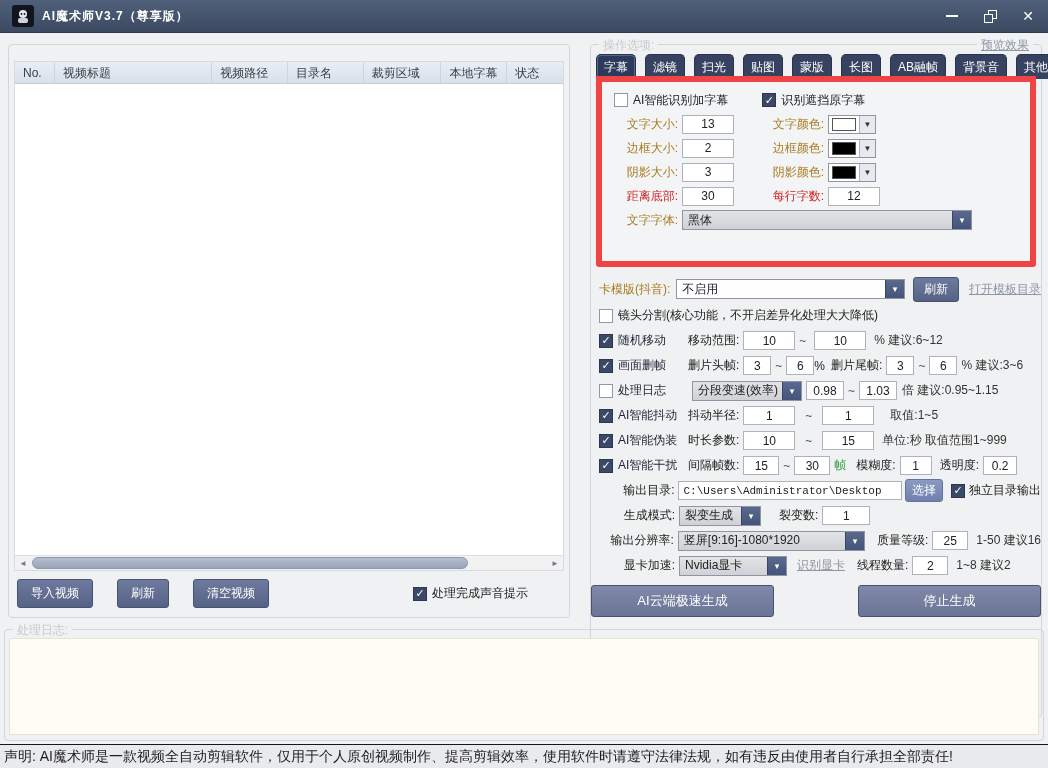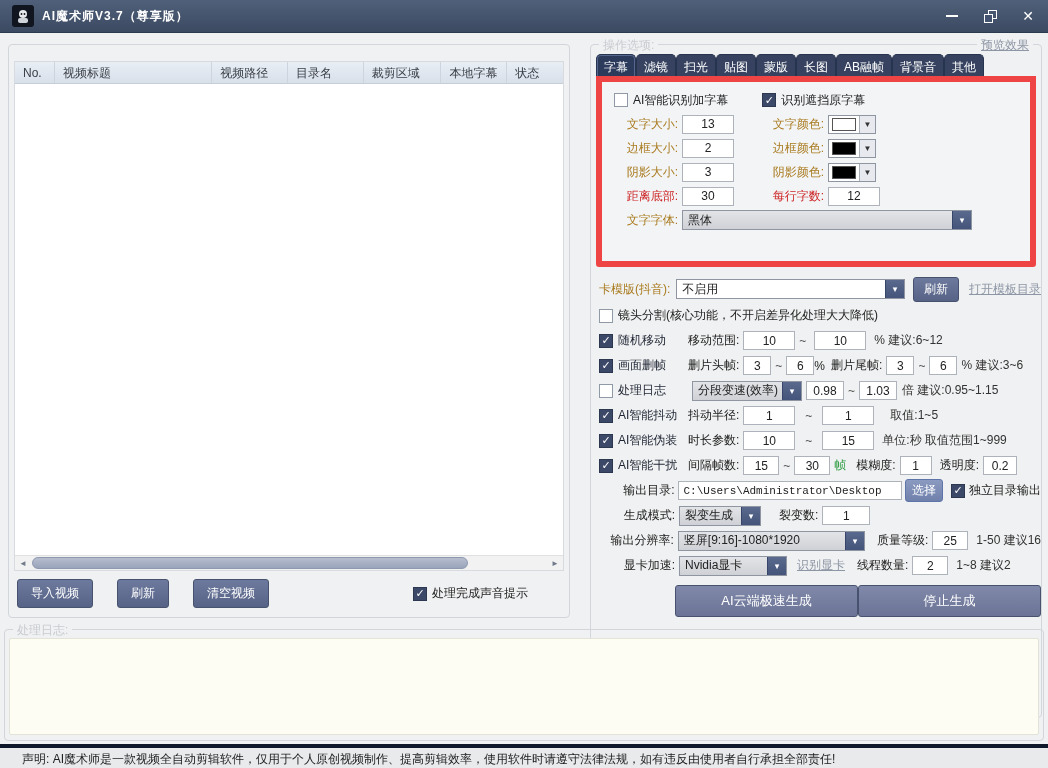--- a/index.html
+++ b/index.html
@@ -47,21 +47,21 @@
     border-radius:3px;font-size:12px;padding:5px 13px;text-align:center;white-space:nowrap;}
   .sound-cb{margin-left:120px;display:flex;align-items:center;gap:5px;}
   
   .cb{width:14px;height:14px;border:1px solid #9099a6;background:#fff;flex:none;
     display:flex;align-items:center;justify-content:center;font-size:11px;color:#fff;line-height:1;}
   .cb.on{background:#3c4868;border-color:#2c3750;}
   
   .right-group{left:590px;top:44px;width:452px;height:674px;}
   .preview-link{position:absolute;top:-8px;right:8px;background:#f0f1f2;padding:0 4px;
     color:#8d96a5;text-decoration:underline;font-size:12px;}
-  .tabs{position:absolute;top:9px;left:5px;right:5px;display:flex;gap:0;}
+  .tabs{position:absolute;top:9px;left:5px;right:5px;display:flex;gap:9px;}
   .tab{background:#36425f;color:#fff;border:1px solid #273450;border-bottom:none;
     border-radius:5px 5px 0 0;padding:4px 7px 3px;font-size:12px;white-space:nowrap;}
   .tab.active{background:#2c3a5c;box-shadow:inset 0 0 0 1px #55678f;}
   .tab-panel{position:absolute;top:31px;left:5px;right:5px;height:191px;
     border:6px solid #ef4444;background:#f3f4f6;border-radius:0 0 3px 3px;padding-top:6px;}
   .sub-row{display:flex;align-items:center;height:24px;padding-left:10px;}
   .lbl{white-space:nowrap;}
   .lbl.orange{color:#a97b1f;}
   .lbl.red{color:#cc2424;}
   .lbl.r62{width:66px;text-align:right;}
@@ -80,29 +80,29 @@
   .opt-area{position:absolute;top:230px;left:0;right:0;}
   .opt-row{display:flex;align-items:center;height:25px;padding-left:8px;white-space:nowrap;}
   .name-lbl{width:70px;margin-left:5px;color:#1e2433;}
   .tilde{margin:0 4px;color:#555;}
   .hint{margin-left:8px;color:#333;}
   .green{color:#2f9e44;margin-left:4px;}
   .link{color:#8d96a5;text-decoration:underline;margin-left:10px;}
   .rlbl{width:76px;text-align:right;}
   .btn.small{padding:3px 10px;margin-left:8px;}
   .btn.choose{padding:2px 6px;margin-left:3px;background:linear-gradient(#8b9ac0,#6f80ab);border-color:#5f74a8;}
-  .gen-row{display:flex;justify-content:flex-end;margin-top:7px;}
+  .gen-row{display:flex;justify-content:space-between;margin-top:7px;}
   .btn.big{width:183px;padding:6px 0;font-size:13px;background:linear-gradient(#8089a9,#6b7496);}
   
   .log-group{left:4px;top:629px;width:1040px;height:112px;}
   .log-inner{position:absolute;left:4px;right:4px;top:8px;bottom:5px;background:#fdfdf4;
     border:1px solid #e3e3d8;border-radius:2px;}
   
   .statusbar{position:absolute;left:0;right:0;bottom:0;height:24px;background:#e9eaeb;
-    border-top:4px solid #0f172a;line-height:23px;padding-left:22px;color:#1d1d1f;font-size:12px;}
+    border-top:1px solid #0f172a;line-height:23px;padding-left:4px;color:#1d1d1f;font-size:14px;}
 </style>
 </head>
 <body>
 
 <div class="titlebar">
   <div class="app-icon">
     <svg width="16" height="16" viewBox="0 0 16 16">
       <circle cx="8" cy="6" r="4" fill="#e8e9ec"></circle>
       <rect x="3" y="10" width="10" height="5" rx="2" fill="#cfd3da"></rect>
       <circle cx="6.5" cy="6" r="0.9" fill="#10151f"></circle>

